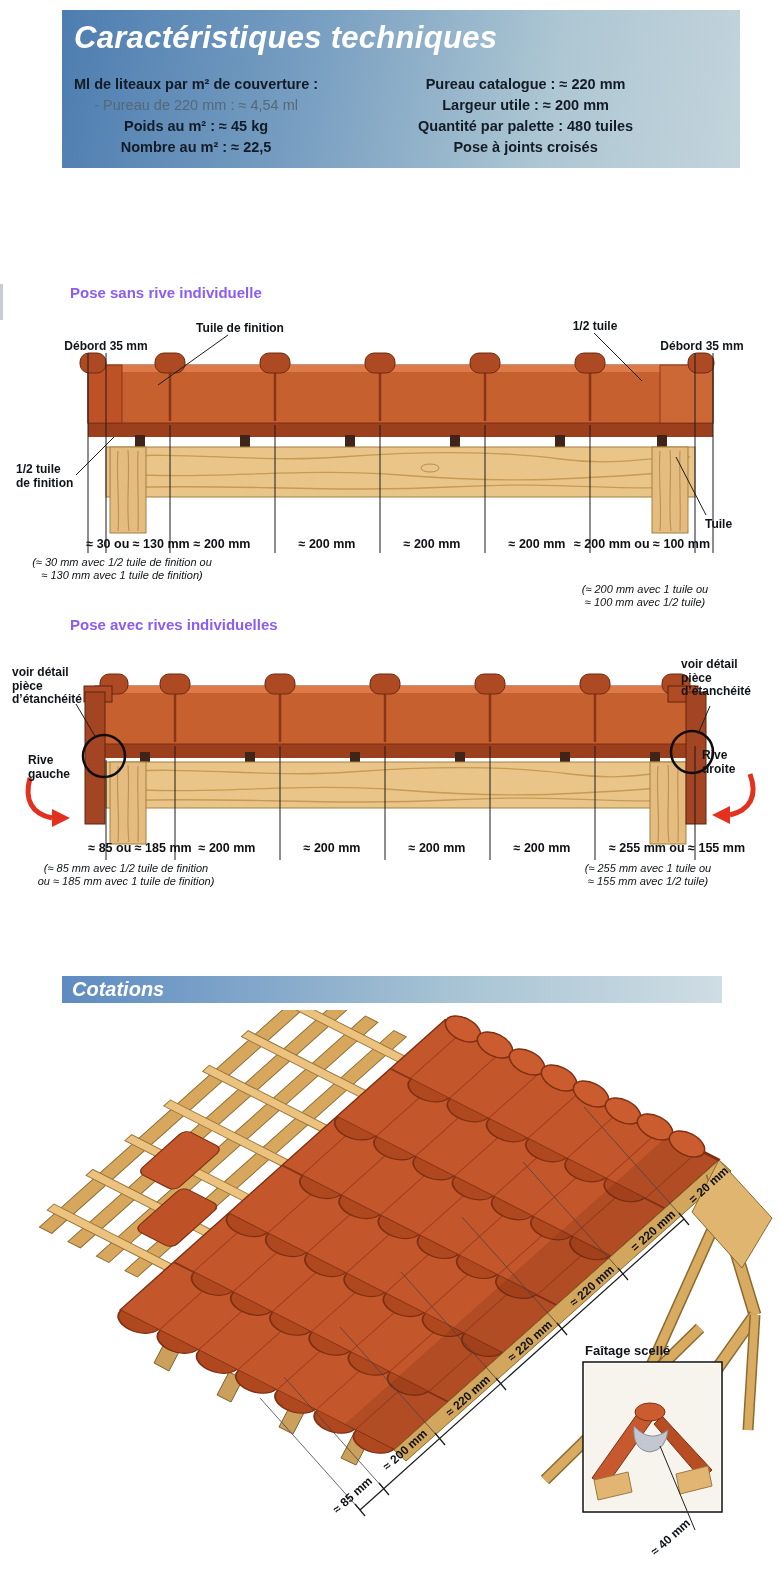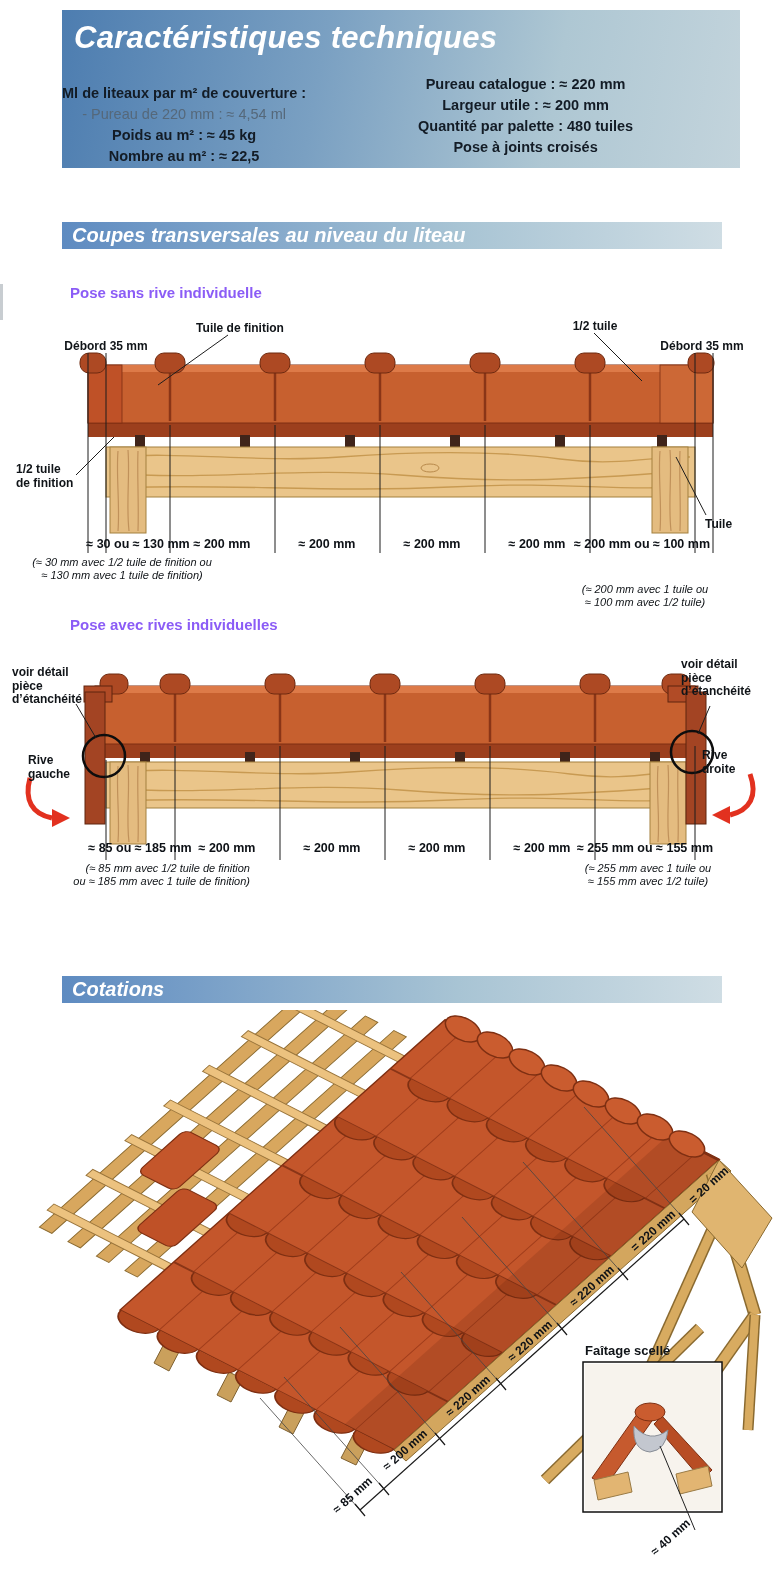--- a/index.html
+++ b/index.html
@@ -28,37 +28,34 @@
 </style>
 </head>
 <body>
 
 <div class="page">
 
   <div class="abs edge-mark"></div>
 
   <div class="abs hdr">
     <div class="hdr-title">Caractéristiques techniques</div>
-    <div class="hdr-col" style="left:0;margin-top:9px;">
+    <div class="hdr-col" style="left:12px;">
       <div>Ml de liteaux par m² de couverture :</div>
       <div class="muted">- Pureau de 220 mm : ≈ 4,54 ml</div>
       <div>Poids au m² : ≈ 45 kg</div>
       <div>Nombre au m² : ≈ 22,5</div>
     </div>
     <div class="hdr-col" style="left:356px;">
       <div>Pureau catalogue : ≈ 220 mm</div>
       <div>Largeur utile : ≈ 200 mm</div>
       <div>Quantité par palette : 480 tuiles</div>
       <div>Pose à joints croisés</div>
     </div>
   </div>
 
-  <div class="abs bar" style="left:62px;top:222px;width:660px;">
-    <span>Coupes transversales au niveau du liteau</span>
-  </div>
 
   <div class="abs subtitle" style="left:70px;top:284px;">Pose sans rive individuelle</div>
 
   <svg class="abs" style="left:0;top:305px;" width="780" height="250" viewBox="0 0 780 250">
     <g>
       <rect x="88" y="118" width="625" height="14" fill="#9c3f1d"></rect>
       <rect x="88" y="60" width="625" height="58" fill="#c7602f" stroke="#7e2f12" stroke-width="1"></rect>
       <rect x="88" y="60" width="625" height="7" fill="#dd7a48"></rect>
       <rect x="88" y="60" width="34" height="58" fill="#bf5127" stroke="#7e2f12" stroke-width="0.8"></rect>
       <rect x="660" y="60" width="53" height="58" fill="#cc6836" stroke="#7e2f12" stroke-width="0.8"></rect>
@@ -187,23 +184,23 @@
   <div class="abs lbl pre" style="left:28px;top:754px;width:60px;">Rive
 gauche</div>
   <div class="abs lbl pre" style="left:702px;top:749px;width:60px;">Rive
 droite</div>
 
   <div class="abs dim" style="left:55px;top:841px;width:170px;">≈ 85 ou ≈ 185 mm</div>
   <div class="abs dim" style="left:167px;top:841px;width:120px;">≈ 200 mm</div>
   <div class="abs dim" style="left:272px;top:841px;width:120px;">≈ 200 mm</div>
   <div class="abs dim" style="left:377px;top:841px;width:120px;">≈ 200 mm</div>
   <div class="abs dim" style="left:482px;top:841px;width:120px;">≈ 200 mm</div>
-  <div class="abs dim" style="left:545px;top:841px;width:200px;">≈ 255 mm ou ≈ 155 mm</div>
-
-  <div class="abs note pre" style="left:2px;top:862px;width:248px;text-align:right;">(≈ 85 mm avec 1/2 tuile de finition
+  <div class="abs dim" style="left:545px;top:841px;width:200px;text-align:right;">≈ 255 mm ou ≈ 155 mm</div>
+
+  <div class="abs note pre" style="left:2px;top:862px;width:248px;">(≈ 85 mm avec 1/2 tuile de finition
 ou ≈ 185 mm avec 1 tuile de finition)</div>
   <div class="abs note pre" style="left:548px;top:862px;width:200px;">(≈ 255 mm avec 1 tuile ou
 ≈ 155 mm avec 1/2 tuile)</div>
 
   <div class="abs bar" style="left:62px;top:976px;width:660px;">
     <span>Cotations</span>
   </div>
 
   <svg class="abs" style="left:0;top:1010px;" width="780" height="577" viewBox="0 0 780 577">
 

